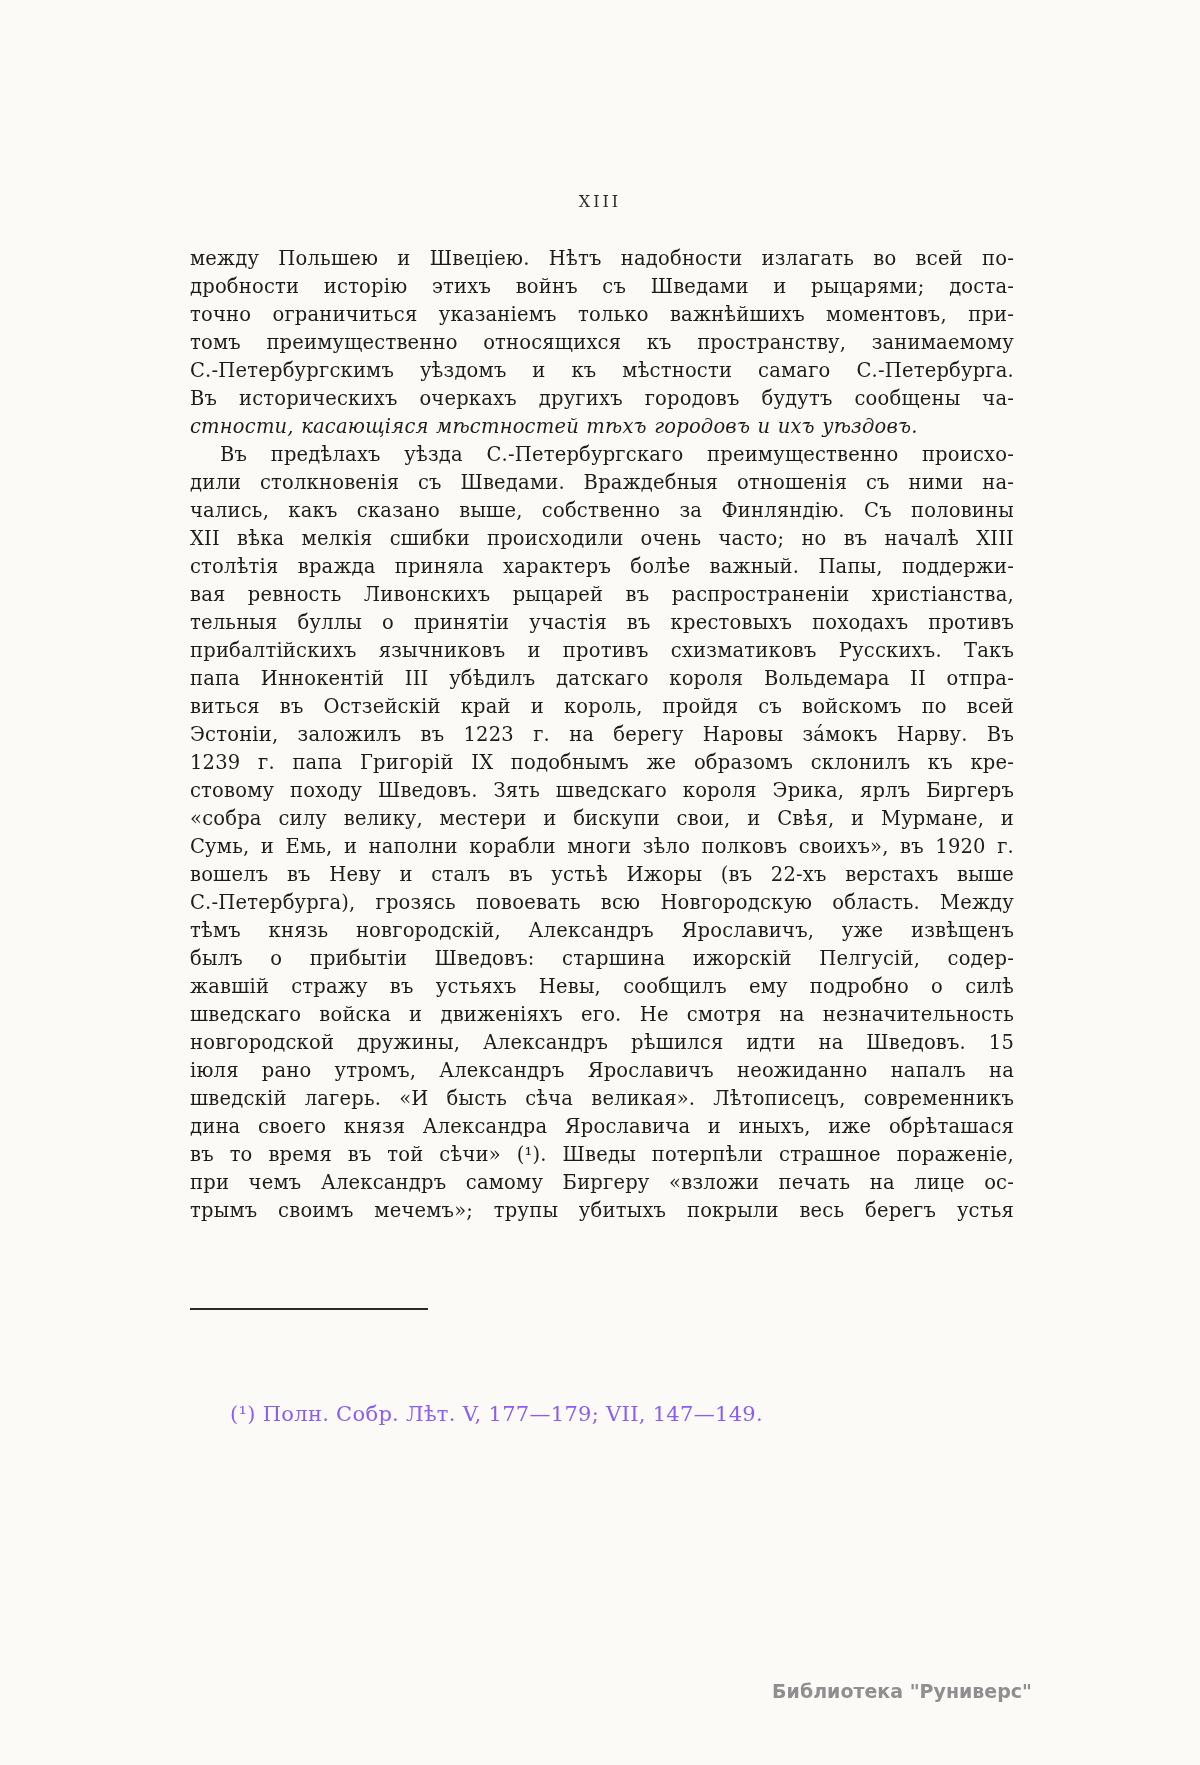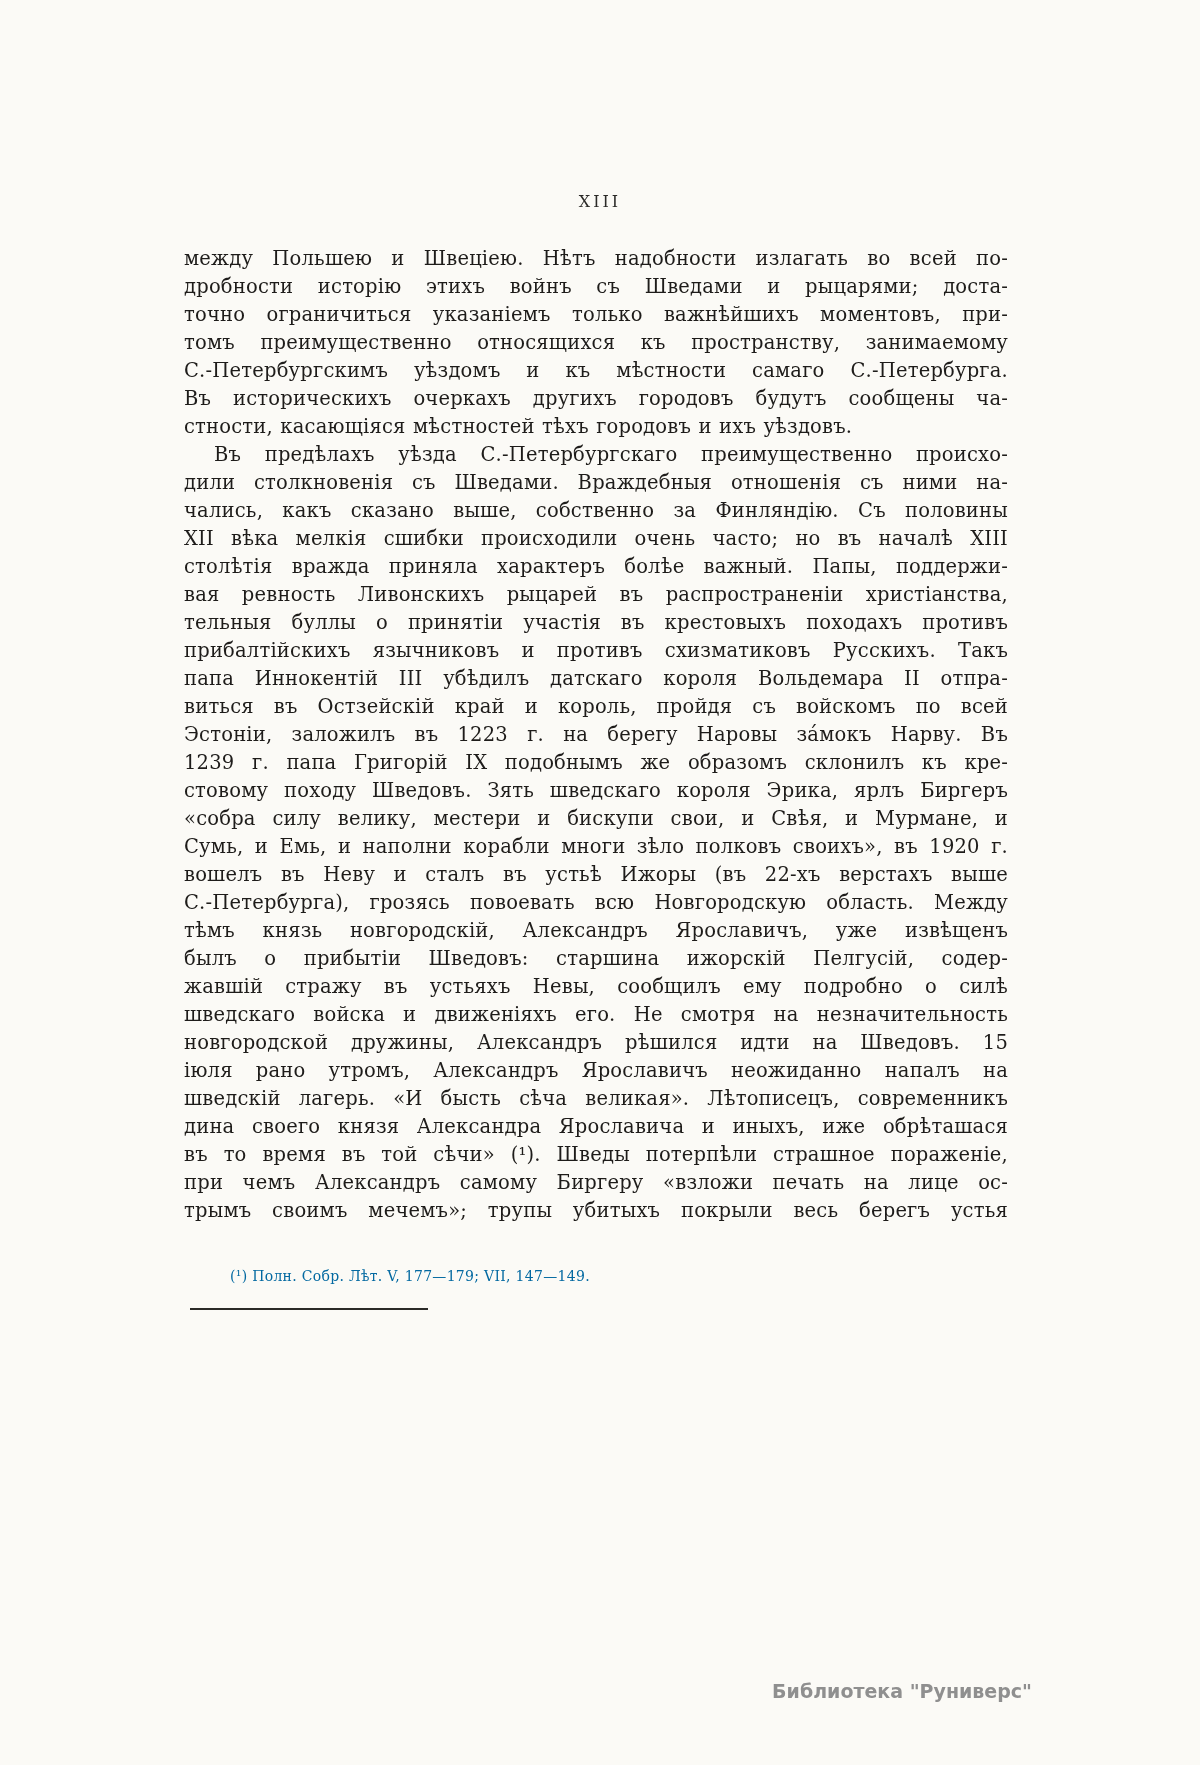--- a/index.html
+++ b/index.html
@@ -19,50 +19,50 @@
     top: 192px;
     left: 0;
     width: 100%;
     text-align: center;
     font-size: 16px;
     letter-spacing: 3px;
     color: #2b2a27;
   }
   .text-block {
     position: absolute;
-    left: 184px;
+    left: 190px;
     top: 245px;
     width: 824px;
     font-size: 19.5px;
     line-height: 28px;
     letter-spacing: 0.2px;
     word-spacing: 1px;
   }
   .line {
     height: 28px;
     text-align: justify;
     text-align-last: justify;
   }
-  .line.par-end { text-align-last: left; }
+  .line.par-end { text-align-last: left; font-style: italic; }
   .line.indent { text-indent: 30px; }
   .footnote-rule {
     position: absolute;
     left: 190px;
     top: 1308px;
     width: 238px;
     height: 2px;
     background: #2b2a27;
   }
   .footnote {
     position: absolute;
     left: 230px;
-    top: 1268px;
-    font-size: 14px;
+    top: 1402px;
+    font-size: 21px;
     letter-spacing: 0.3px;
-    color: #0369a1;
+    color: #8b5cf6;
   }
   .watermark {
     position: absolute;
     right: 168px;
     top: 1680px;
     font-family: "DejaVu Sans", "Liberation Sans", sans-serif;
     font-size: 19px;
     font-weight: 700;
     color: #8f8f8f;
   }

